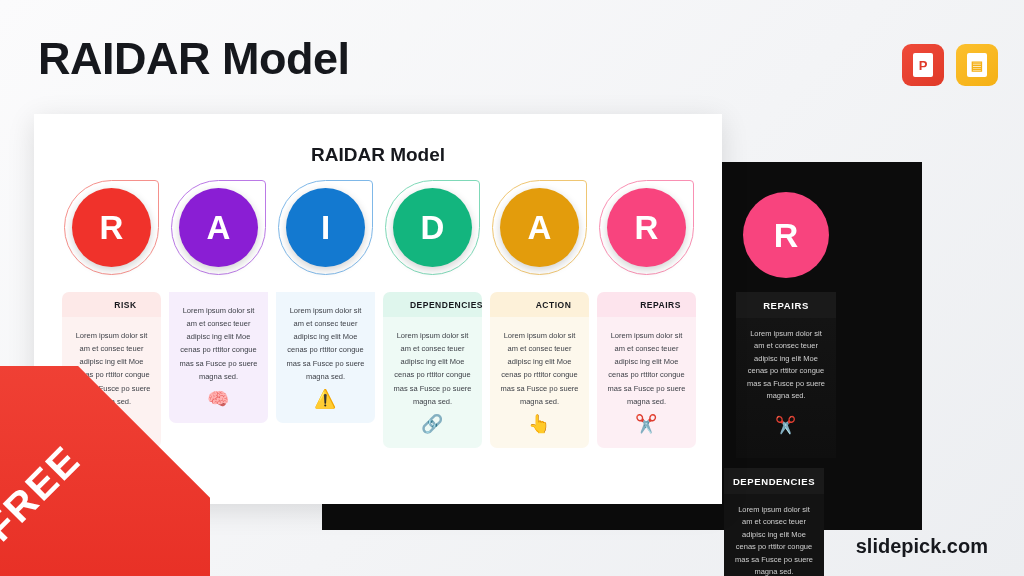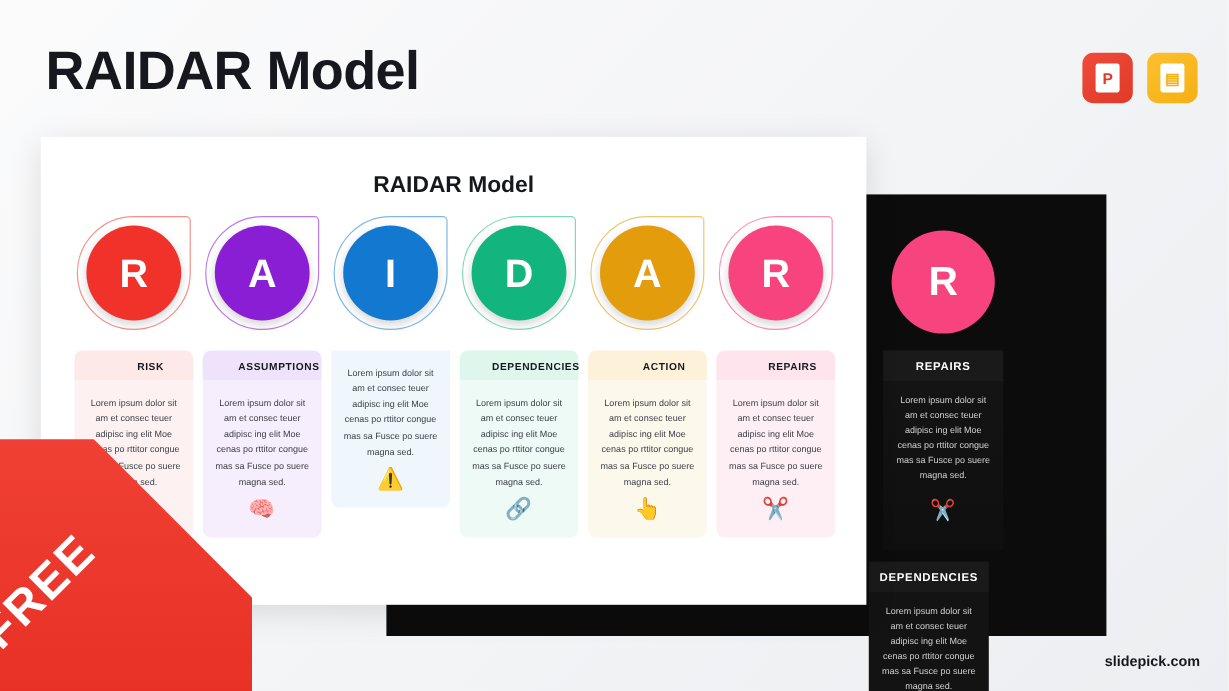--- a/index.html
+++ b/index.html
@@ -205,22 +205,22 @@
     transform: rotate(-45deg);
     transform-origin: left bottom;
     color: #ffffff;
     font-size: 40px;
     font-weight: bold;
     letter-spacing: 2px;
   }
 
   .watermark {
     position: absolute;
-    right: 24px; bottom: 18px;
-    font-size: 12px;
+    right: 36px; bottom: 18px;
+    font-size: 20px;
     font-weight: bold;
     color: #16181d;
   }
 </style>
 </head>
 <body>
 
 <div id="page">
 
   <div class="page-title">RAIDAR Model</div>
@@ -278,21 +278,20 @@
           <span>Lorem ipsum dolor sit am et consec teuer adipisc ing elit Moe cenas po rttitor congue mas sa Fusce po suere magna sed.</span>
           <div class="icon-row">🥼</div>
         </div>
       </div>
 
       <div class="card">
         <div class="ring-wrap">
           <div class="ring sq" style="border-color:#bb7ae6"></div>
           <div class="circle" style="background:#8a1ed4">A</div>
         </div>
-        <div class="label" style="background:#efe2fb">ASSUMPTIONS</div>
         <div class="body" style="background:#f6eefc">
           <span>Lorem ipsum dolor sit am et consec teuer adipisc ing elit Moe cenas po rttitor congue mas sa Fusce po suere magna sed.</span>
           <div class="icon-row">🧠</div>
         </div>
       </div>
 
       <div class="card">
         <div class="ring-wrap">
           <div class="ring sq" style="border-color:#7fb8e8"></div>
           <div class="circle" style="background:#1379d0">I</div>

